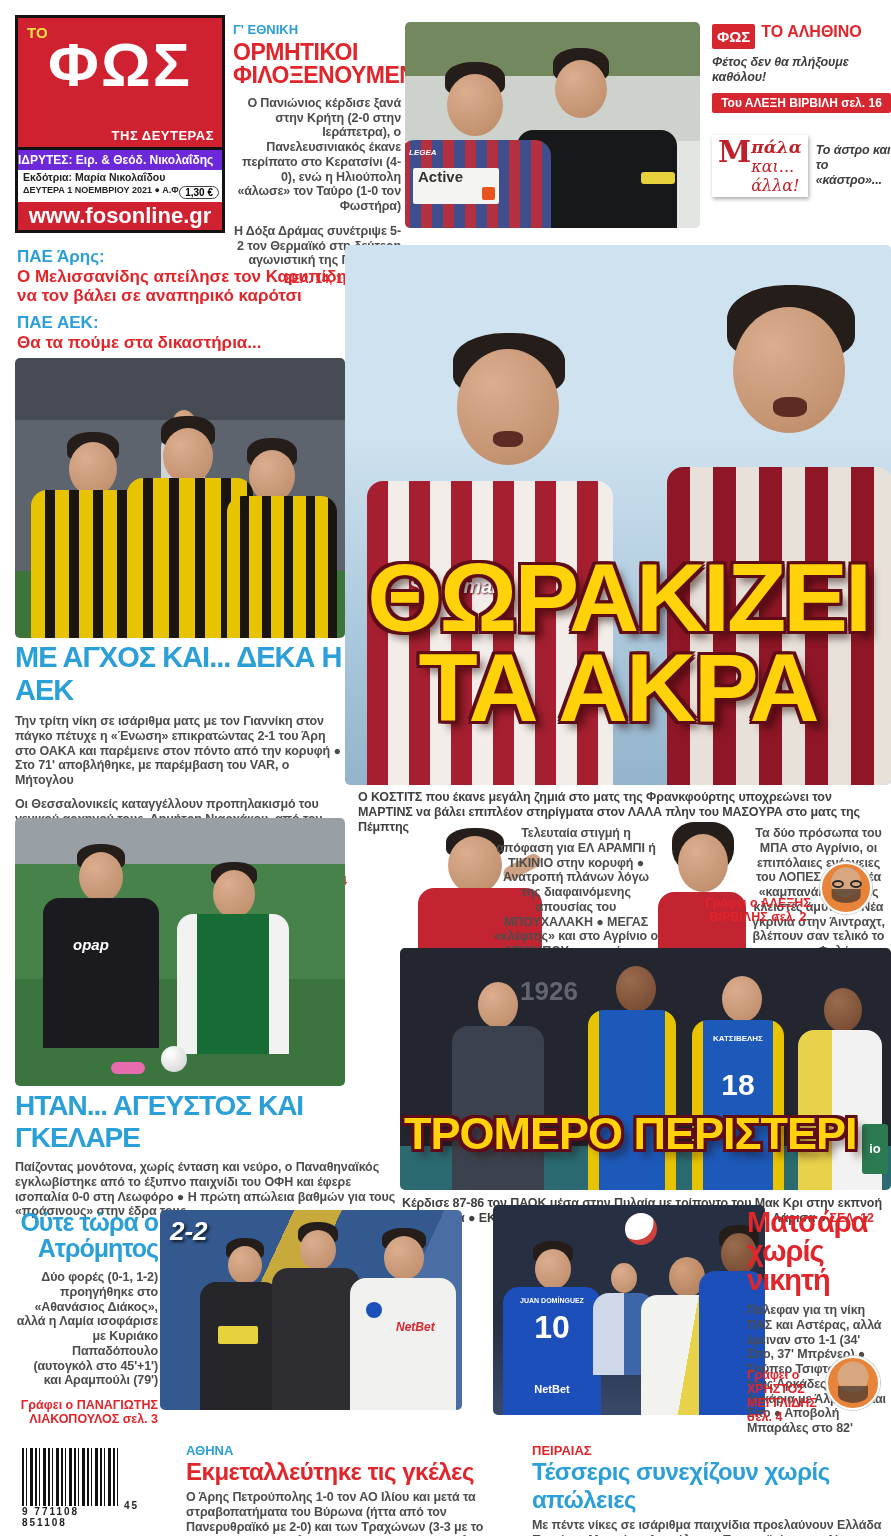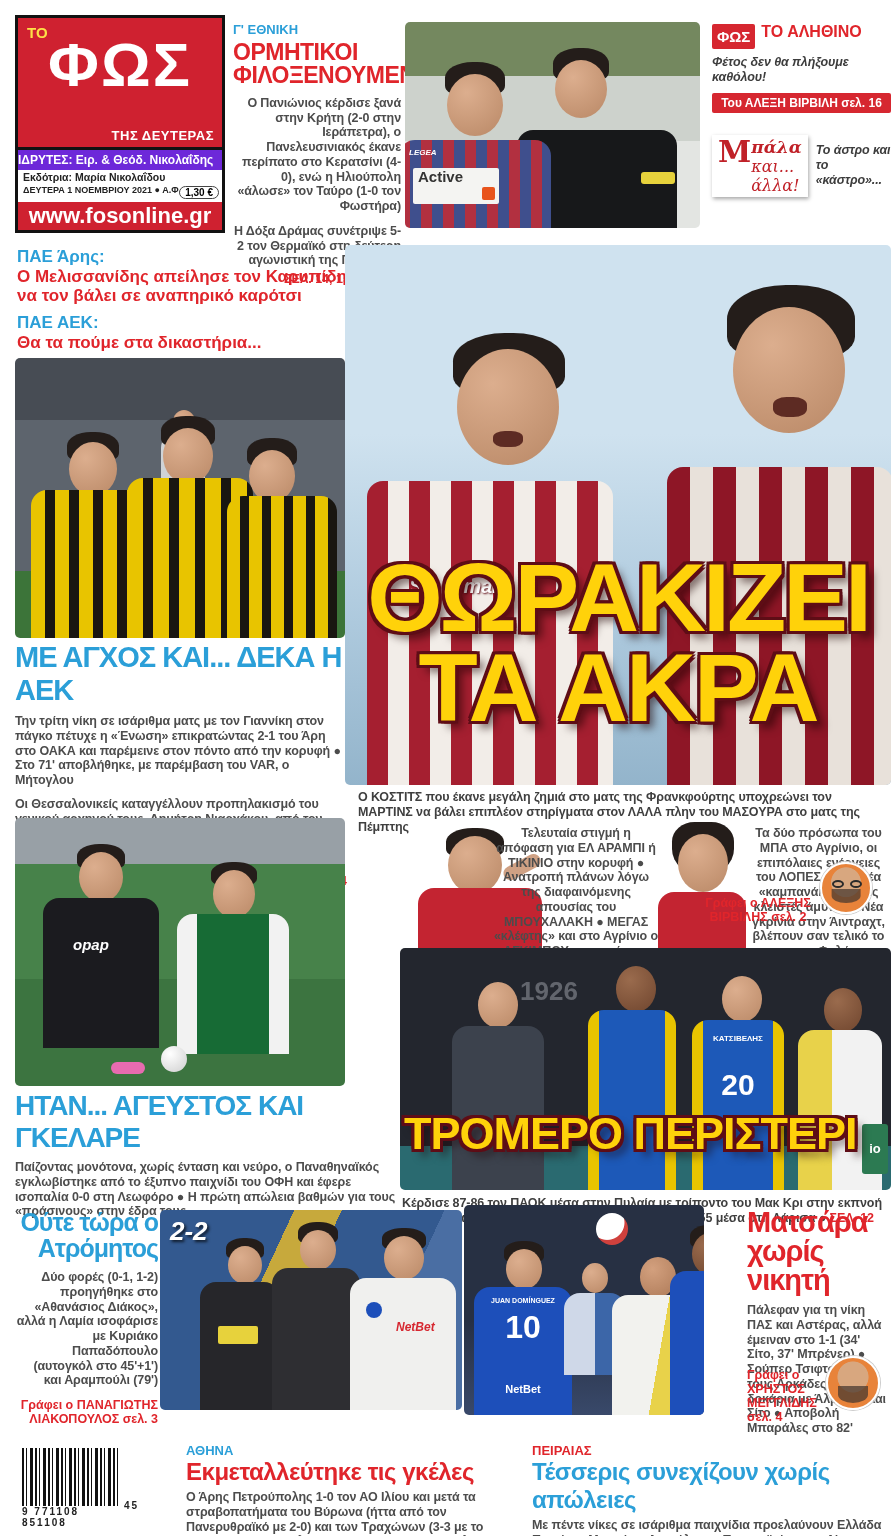--- a/index.html
+++ b/index.html
@@ -207,21 +207,21 @@
     <span class="abs" style="left:120px;top:28px;color:#8d9098;font-weight:800;font-size:26px;opacity:.6">1926</span>
 
     <div class="head" style="left:78px;top:34px;width:40px;height:46px"></div>
     <div class="torso" style="left:52px;top:78px;width:92px;height:164px;background:#3c424d"></div>
 
     <div class="head" style="left:216px;top:18px;width:40px;height:46px;background:radial-gradient(circle at 35% 30%,#9a6b4d,#6f452e)"></div>
     <div class="torso" style="left:188px;top:62px;width:88px;height:180px;background:linear-gradient(90deg,#e8c400 0 12%,#1d59b8 12% 88%,#e8c400 88%)"></div>
     <div class="head" style="left:322px;top:28px;width:40px;height:46px"></div>
     <div class="torso" style="left:292px;top:72px;width:92px;height:170px;background:linear-gradient(90deg,#e8c400 0 12%,#1d59b8 12% 88%,#e8c400 88%)"></div>
     <span class="jersey-txt" style="left:294px;top:86px;width:88px;font-size:8px">ΚΑΤΣΙΒΕΛΗΣ</span>
-    <span class="jersey-txt" style="left:294px;top:120px;width:88px;font-size:30px">20</span>
+    <span class="jersey-txt" style="left:294px;top:120px;width:88px;font-size:30px">18</span>
     <div class="head" style="left:424px;top:40px;width:38px;height:44px;background:radial-gradient(circle at 35% 30%,#9a6b4d,#6f452e)"></div>
     <div class="torso" style="left:398px;top:82px;width:84px;height:160px;background:linear-gradient(90deg,#e8d24a 0 40%,#f2f2f2 40%)"></div>
     <div class="abs" style="left:462px;top:176px;width:26px;height:50px;background:#2c7a52;border-radius:3px;color:#fff;font-weight:800;font-size:13px;text-align:center;line-height:50px">io</div>
     <div class="yel abs" style="left:4px;top:160px;font-size:45px;letter-spacing:-1px">ΤΡΟΜΕΡΟ ΠΕΡΙΣΤΕΡΙ</div>
   </div>
   <div class="bd abs" style="left:402px;top:1196px;width:486px;color:#3f3f3f">
     <span>Κέρδισε 87-86 τον ΠΑΟΚ μέσα στην Πυλαία με τρίποντο του Μακ Κρι στην εκπνοή του αγώνα ● ΕΚΑΝΕ ΣΕΦΤΕ ο Ηρακλής με νίκη 70-55 μέσα στη Λάρισα ●</span>
     <span class="byline" style="font-size:12.5px">ΣΕΛ. 12</span>
   </div>
 
@@ -240,21 +240,21 @@
     <div class="head" style="left:140px;top:20px;width:36px;height:40px"></div>
     <div class="torso" style="left:112px;top:58px;width:88px;height:142px;background:#2e2e32"></div>
     <div class="hair" style="left:222px;top:18px;width:44px;height:22px"></div>
     <div class="head" style="left:224px;top:26px;width:40px;height:44px"></div>
     <div class="torso" style="left:190px;top:68px;width:106px;height:132px;background:#f0f0ee"></div>
     <span class="abs" style="left:236px;top:110px;color:#d62730;font-weight:800;font-size:12px;font-style:italic">NetBet</span>
     <div class="abs" style="left:206px;top:92px;width:16px;height:16px;background:#1d4fba;border-radius:50%"></div>
     <span class="abs" style="left:10px;top:6px;color:#fff;font-weight:800;font-style:italic;font-size:26px;text-shadow:2px 2px 3px rgba(0,0,0,.7)">2-2</span>
   </div>
 
-  <div class="photo" style="left:464px;top:1205px;width:240px;height:210px;background:linear-gradient(180deg,#273043 0 55%,#39496a)">
+  <div class="photo" style="left:493px;top:1205px;width:272px;height:210px;background:linear-gradient(180deg,#273043 0 55%,#39496a)">
     <div class="abs" style="left:132px;top:8px;width:32px;height:32px;border-radius:50%;background:radial-gradient(circle at 35% 30%,#fff 0 55%,#d0413d 58%)"></div>
     <div class="hair" style="left:40px;top:36px;width:40px;height:22px"></div>
     <div class="head" style="left:42px;top:44px;width:36px;height:40px"></div>
     <div class="torso" style="left:10px;top:82px;width:98px;height:128px;background:#1d4fba"></div>
     <span class="jersey-txt" style="left:12px;top:92px;width:94px;font-size:7px">JUAN DOMÍNGUEZ</span>
     <span class="jersey-txt" style="left:12px;top:104px;width:94px;font-size:32px">10</span>
     <span class="jersey-txt" style="left:12px;top:178px;width:94px;font-size:11px">NetBet</span>
     <div class="head" style="left:118px;top:58px;width:26px;height:30px"></div>
     <div class="torso" style="left:100px;top:88px;width:62px;height:82px;background:linear-gradient(90deg,#cfd8e8 0 50%,#3c66a8 50%)"></div>
     <div class="head" style="left:176px;top:52px;width:36px;height:40px;background:radial-gradient(circle at 35% 30%,#d3a07e,#ad7a58)"></div>

